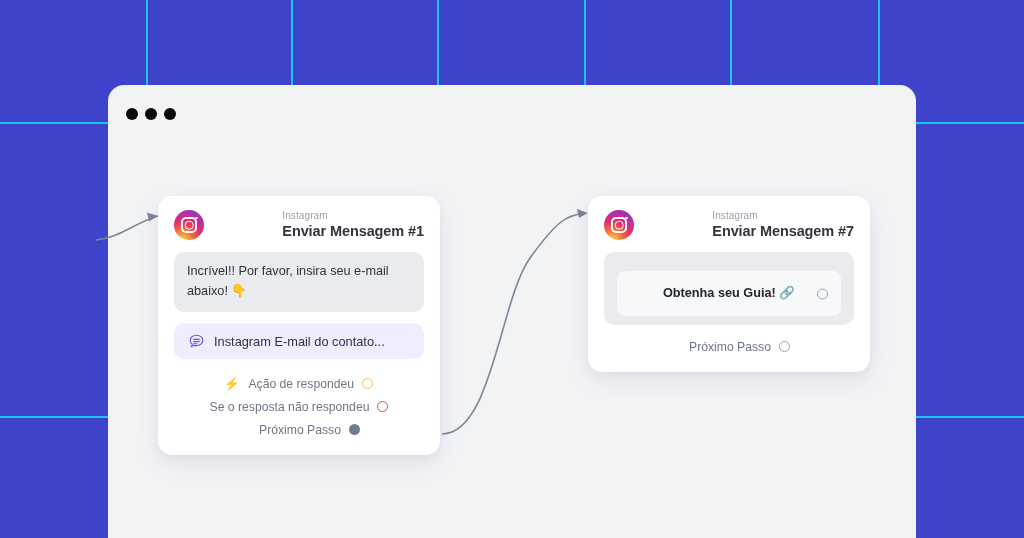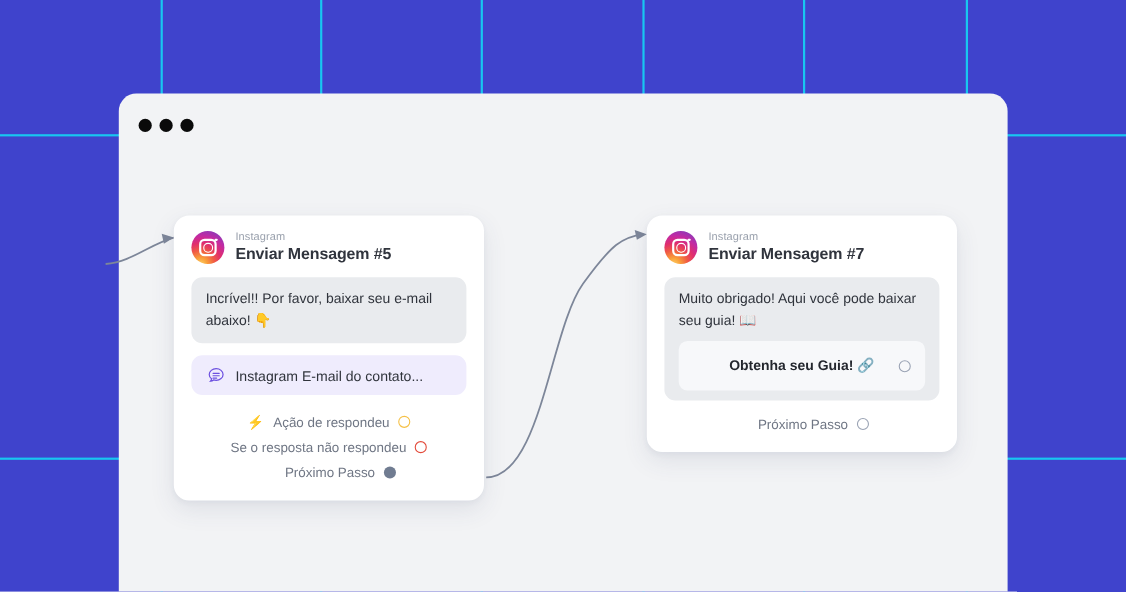--- a/index.html
+++ b/index.html
@@ -91,20 +91,21 @@
     top: 196px;
     width: 282px;
     padding: 14px 16px 13px 16px;
   }
 
   .card-head {
     display: flex;
     align-items: center;
     gap: 10px;
     padding-bottom: 12px;
+    justify-content: space-between;
   }
 
   .ig-icon {
     flex: 0 0 auto;
     width: 30px;
     height: 30px;
     border-radius: 50%;
     background:
       radial-gradient(circle at 28% 102%, #fdd36a 0%, #f9a03a 16%, #f05c43 34%, #e02e6e 52%, #c32aa3 70%, #8a3ab9 88%);
     display: flex;
@@ -267,25 +268,25 @@
 
   <div class="flow-card" id="card-1">
 
     <div class="card-head">
       <span class="ig-icon">
         <span class="ig-square"></span>
         <span class="ig-dot"></span>
       </span>
       <span class="head-text">
         <span class="head-sub">Instagram</span>
-        <span class="head-title">Enviar Mensagem #5</span>
+        <span class="head-title">Enviar Mensagem #1</span>
       </span>
     </div>
 
-    <div class="msg-bubble">Incrível!! Por favor, baixar seu e-mail abaixo! 👇</div>
+    <div class="msg-bubble">Incrível!! Por favor, insira seu e-mail abaixo! 👇</div>
 
     <div class="action-chip">
       <svg width="17" height="17" viewBox="0 0 20 20">
         <path d="M10 2.6c-4.1 0-7.4 2.7-7.4 6.1 0 1.8 0.95 3.45 2.45 4.55 -0.1 1.0 -0.5 1.95 -1.1 2.65 1.25 -0.15 2.4 -0.65 3.3 -1.35 0.85 0.25 1.8 0.4 2.75 0.4 4.1 0 7.4 -2.75 7.4 -6.25S14.1 2.6 10 2.6z" fill="none" stroke="#6c50e0" stroke-width="1.3"></path>
         <line x1="6.7" y1="7.5" x2="13.3" y2="7.5" stroke="#6c50e0" stroke-width="1.3" stroke-linecap="round"></line>
         <line x1="6.7" y1="10.1" x2="13.3" y2="10.1" stroke="#6c50e0" stroke-width="1.3" stroke-linecap="round"></line>
         <line x1="6.7" y1="12.7" x2="10.5" y2="12.7" stroke="#6c50e0" stroke-width="1.3" stroke-linecap="round"></line>
       </svg>
       <span class="chip-label">Instagram E-mail do contato...</span>
     </div>
@@ -314,21 +315,20 @@
         <span class="ig-square"></span>
         <span class="ig-dot"></span>
       </span>
       <span class="head-text">
         <span class="head-sub">Instagram</span>
         <span class="head-title">Enviar Mensagem #7</span>
       </span>
     </div>
 
     <div class="msg-bubble with-button">
-      <span>Muito obrigado! Aqui você pode baixar seu guia! 📖</span>
       <div class="cta-button">
         <span>Obtenha seu Guia! 🔗</span>
         <span class="port"></span>
       </div>
     </div>
 
     <div class="port-row next-ring">
       <span class="port-label">Próximo Passo</span>
       <span class="port-dot ring-gray"></span>
     </div>

